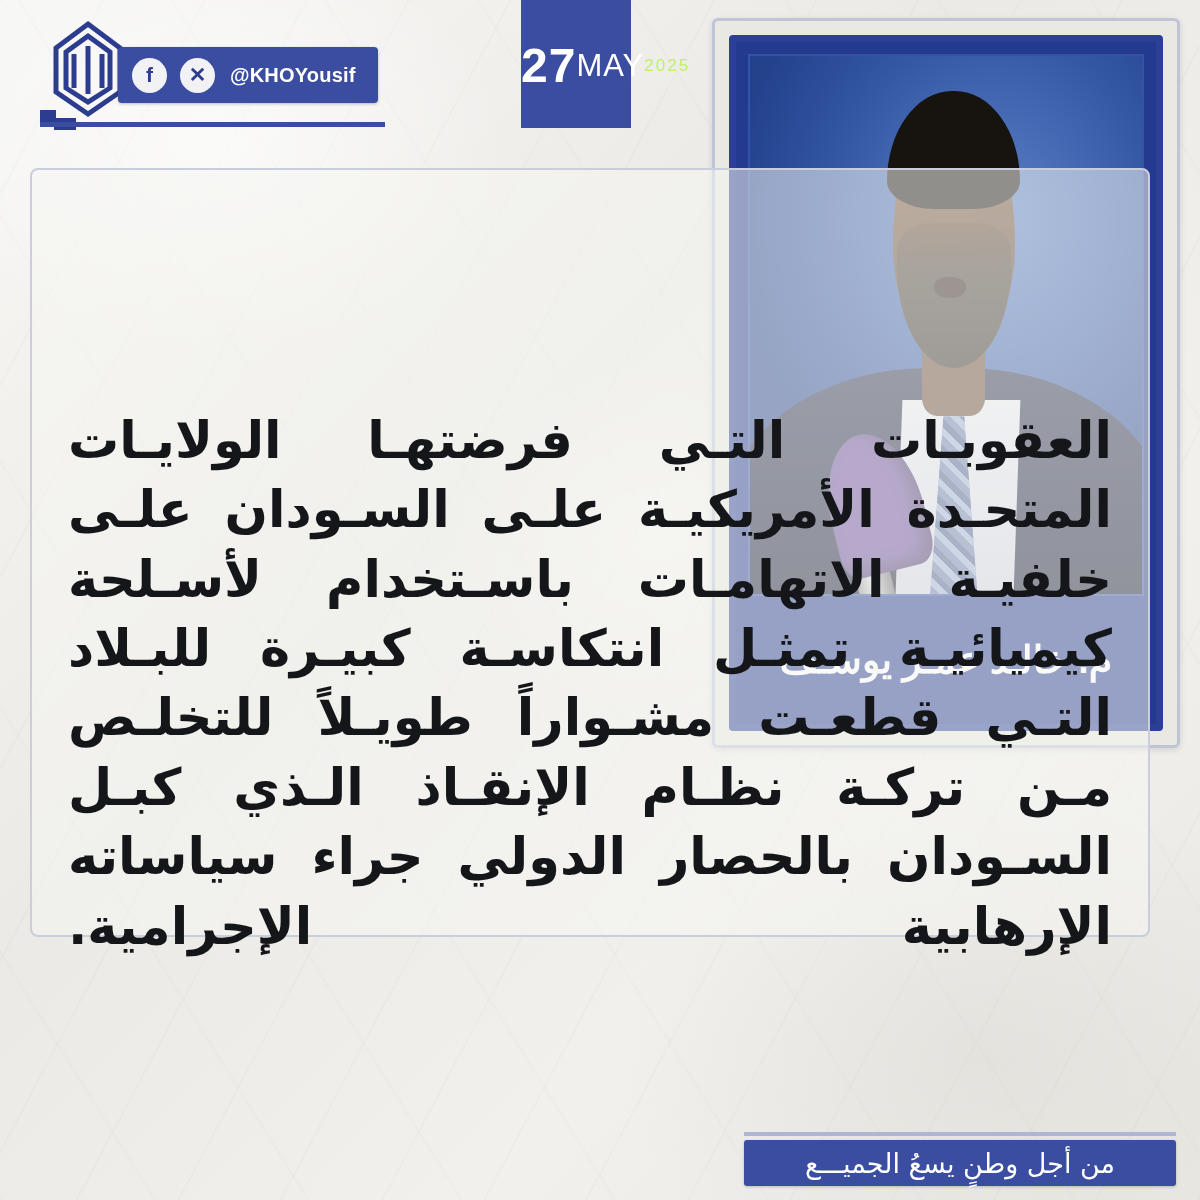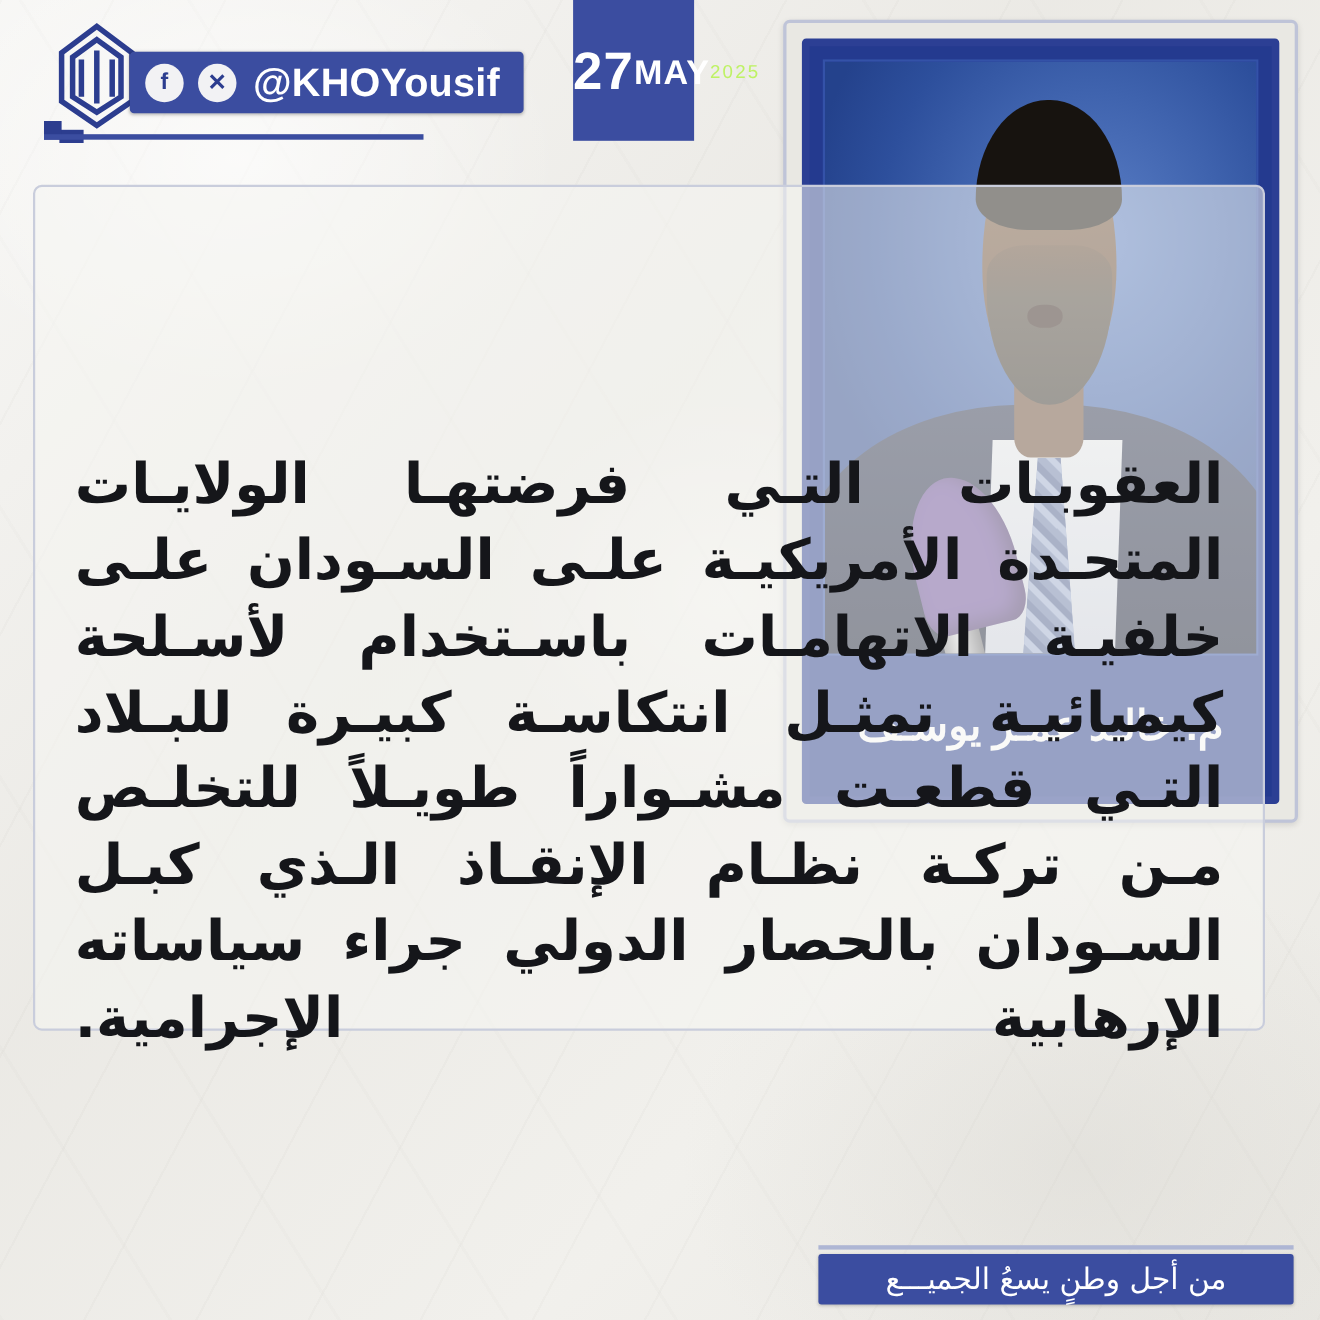--- a/index.html
+++ b/index.html
@@ -47,21 +47,21 @@
   .social-bar .icon-circle {
     width: 35px; height: 35px;
     border-radius: 50%;
     background: #f2f2f4;
     color: #2c3d8f;
     display: flex; align-items: center; justify-content: center;
     font-size: 21px; font-weight: bold;
   }
   .social-bar .handle {
     color: #ffffff;
-    font-size: 36px;
+    font-size: 20px;
     font-weight: bold;
     letter-spacing: 0.2px;
     padding-left: 2px;
   }
   .header-rule {
     position: absolute; left: 40px; top: 122px;
     width: 345px; height: 5px;
     background: #3b4da0;
   }
   .header-rule-right {
@@ -79,21 +79,21 @@
     display: flex; 
     align-items: center; justify-content: flex-start;
     padding-top: 4px;
   }
   .date-day {
     font-size: 48px; font-weight: bold; line-height: 1.0;
     letter-spacing: 1px;
   }
   .date-month {
     font-size: 31px; line-height: 1.05; letter-spacing: 1px;
-    font-weight: 700;
+    font-weight: 400;
   }
   .date-year {
     font-size: 17px; line-height: 1.1; letter-spacing: 2px;
     color: #bef264;
   }
 
   
   .portrait-card {
     position: absolute; left: 712px; top: 18px;
     width: 468px; height: 730px;

